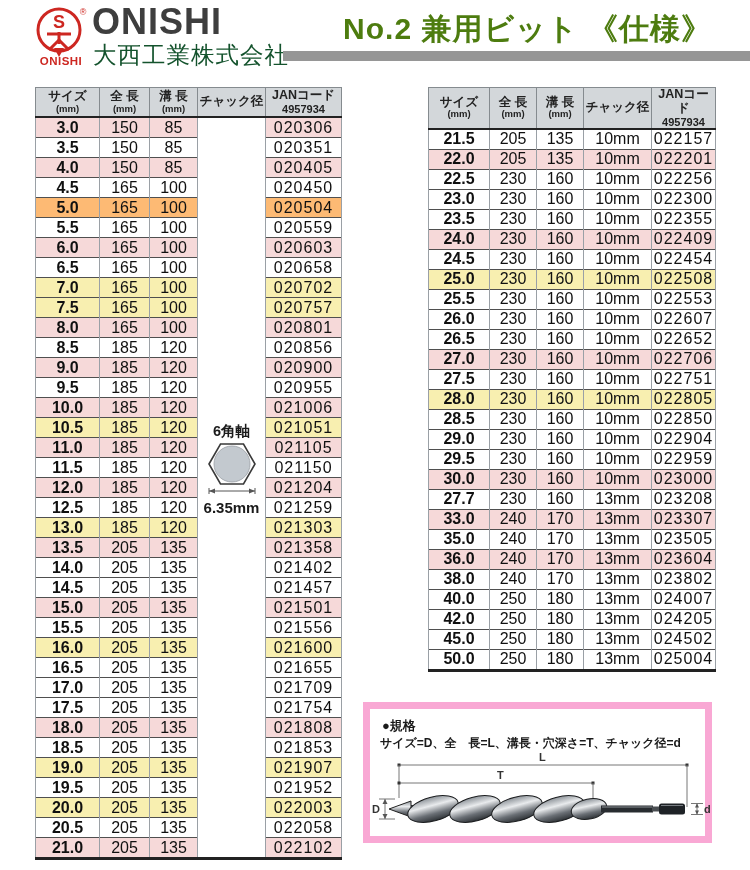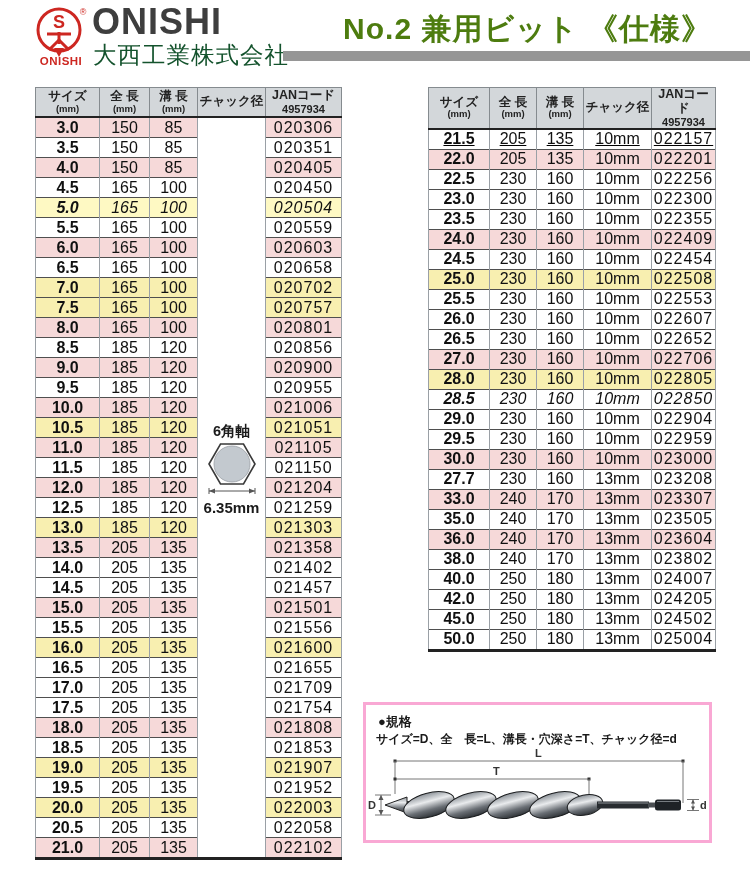--- a/index.html
+++ b/index.html
@@ -37,21 +37,21 @@
   td.c-chuck-merged{background:#fff;}
 
   
   .hex-graphic{display:flex;flex-direction:column;align-items:center;
         transform:translateY(-18px);}
   .hex-label{font-size:14.5px;font-weight:bold;color:#1a1a1a;margin-bottom:4px;}
   .hex-dim{font-size:15px;font-weight:bold;color:#1a1a1a;margin-top:2px;}
 
   
   #spec-panel{position:absolute;left:363px;top:702px;width:349px;height:141px;
-        border:3px solid #f9a8d4;background:#fff;box-sizing:border-box;}
+        border:7px solid #f9a8d4;background:#fff;box-sizing:border-box;}
   .spec-title{position:absolute;left:12px;top:8px;font-size:13px;font-weight:800;color:#1a1a1a;}
   .spec-legend{position:absolute;left:10px;top:26px;font-size:12px;font-weight:700;
         color:#1a1a1a;white-space:nowrap;}
   #dim-svg{position:absolute;left:1px;top:42px;}
   .dim-text{font-size:11px;font-weight:bold;fill:#333;}
 </style>
 </head>
 <body>
 
 <div id="page">
@@ -136,21 +136,21 @@
           <td class="c-num">150</td>
           <td class="c-num">85</td>
           <td class="c-jan">020405</td>
         </tr>
         <tr style="background: rgb(255, 255, 255);">
           <td class="c-size">4.5</td>
           <td class="c-num">165</td>
           <td class="c-num">100</td>
           <td class="c-jan">020450</td>
         </tr>
-        <tr style="background: #fef9c3; font-style: italic;">
+        <tr style="background: #fdba74;">
           <td class="c-size">5.0</td>
           <td class="c-num">165</td>
           <td class="c-num">100</td>
           <td class="c-jan">020504</td>
         </tr>
         <tr style="background: rgb(255, 255, 255);">
           <td class="c-size">5.5</td>
           <td class="c-num">165</td>
           <td class="c-num">100</td>
           <td class="c-jan">020559</td>
@@ -369,21 +369,21 @@
         <th>
             <div>チャック径</div>
           </th>
         <th>
             <div>JANコード</div>
             <div class="unit" style="font-size:11px">4957934</div>
           </th>
       </tr>
     </thead>
     <tbody id="right-tbody">
-        <tr style="background: rgb(255, 255, 255); text-decoration: underline;">
+        <tr style="background: rgb(255, 255, 255);">
           <td class="c-size">21.5</td>
           <td class="c-num">205</td>
           <td class="c-num">135</td>
           <td class="c-chuck">10mm</td>
           <td class="c-jan">022157</td>
         </tr>
         <tr style="background: rgb(246, 217, 217);">
           <td class="c-size">22.0</td>
           <td class="c-num">205</td>
           <td class="c-num">135</td>
@@ -453,28 +453,35 @@
           <td class="c-chuck">10mm</td>
           <td class="c-jan">022652</td>
         </tr>
         <tr style="background: rgb(246, 217, 217);">
           <td class="c-size">27.0</td>
           <td class="c-num">230</td>
           <td class="c-num">160</td>
           <td class="c-chuck">10mm</td>
           <td class="c-jan">022706</td>
         </tr>
+        <tr style="background: rgb(255, 255, 255);">
+          <td class="c-size">27.5</td>
+          <td class="c-num">230</td>
+          <td class="c-num">160</td>
+          <td class="c-chuck">10mm</td>
+          <td class="c-jan">022751</td>
+        </tr>
         <tr style="background: rgb(248, 239, 176);">
           <td class="c-size">28.0</td>
           <td class="c-num">230</td>
           <td class="c-num">160</td>
           <td class="c-chuck">10mm</td>
           <td class="c-jan">022805</td>
         </tr>
-        <tr style="background: rgb(255, 255, 255); font-style: italic;">
+        <tr style="background: rgb(255, 255, 255);">
           <td class="c-size">28.5</td>
           <td class="c-num">230</td>
           <td class="c-num">160</td>
           <td class="c-chuck">10mm</td>
           <td class="c-jan">022850</td>
         </tr>
         <tr style="background: rgb(255, 255, 255);">
           <td class="c-size">29.0</td>
           <td class="c-num">230</td>
           <td class="c-num">160</td>

